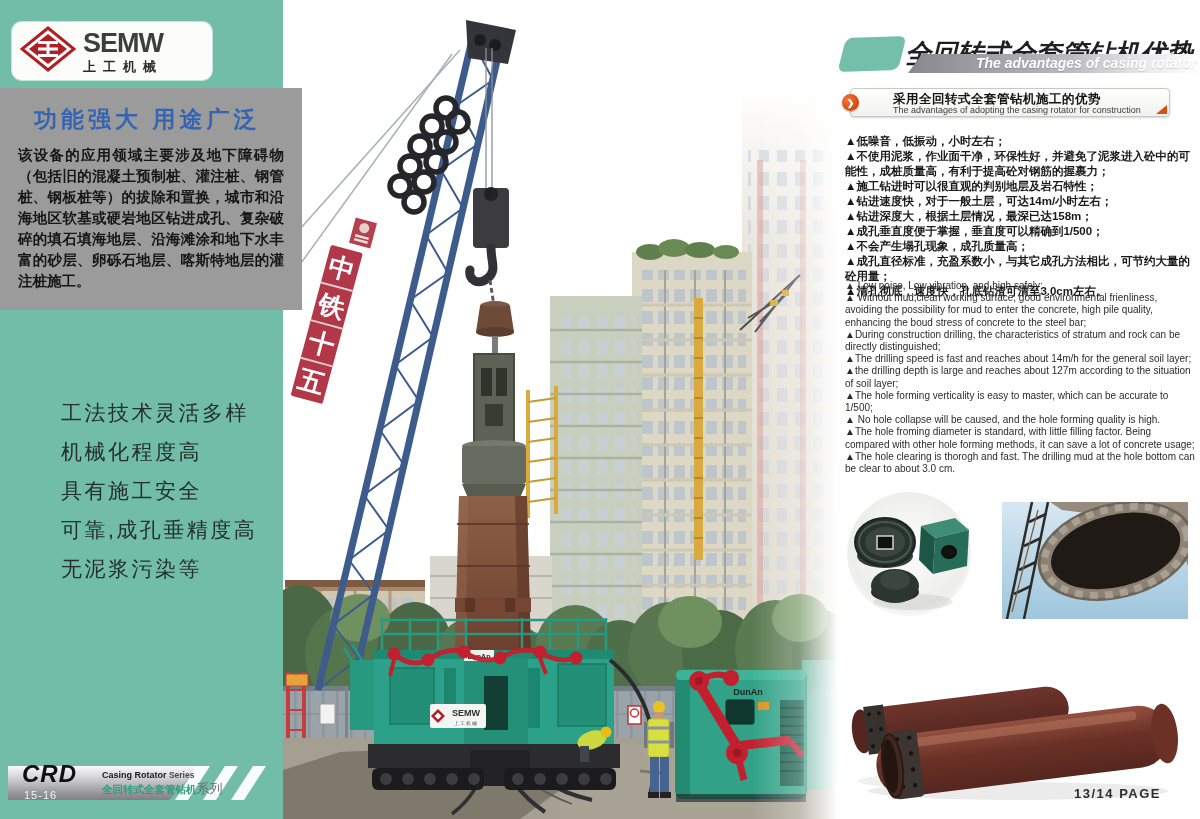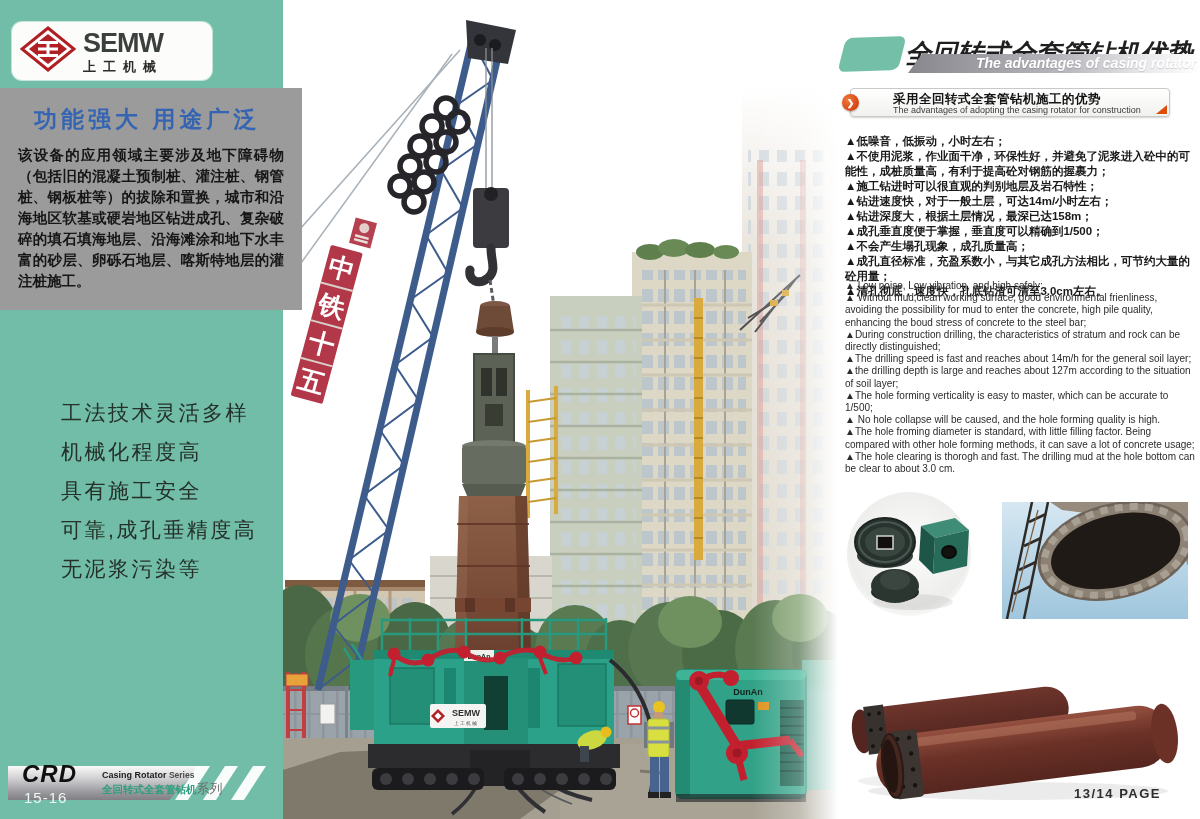--- a/index.html
+++ b/index.html
@@ -27,21 +27,21 @@
   .crd{position:absolute;left:8px;top:764px;width:270px;height:38px;z-index:2;}
   .crd-band{position:absolute;left:0;top:2px;width:192px;height:34px;
       background:linear-gradient(180deg,#fafafa 0%,#d2d2d5 35%,#96969a 80%,#808084 100%);
       clip-path:polygon(0 0,100% 0,84% 100%,0 100%);}
   .crd-code{position:absolute;left:14px;top:-4px;font-size:24px;font-weight:900;font-style:italic;
       color:#101010;letter-spacing:1px;z-index:2;}
   .crd-en{position:absolute;left:94px;top:6px;font-size:9px;font-weight:800;color:#1c1c1c;white-space:nowrap;z-index:2;}
   .crd-en .lt{font-weight:600;color:#4c4c4c;font-size:8.5px;}
   .crd-cn{position:absolute;left:94px;top:16px;font-size:10.5px;font-weight:700;color:#2f9e7f;white-space:nowrap;z-index:2;}
   .crd-cn .sfx{font-size:13px;color:#6b6b6b;font-weight:400;}
-  .crd-pages{position:absolute;left:16px;top:25px;font-size:15px;color:#eef7f1;letter-spacing:1px;z-index:2;}
+  .crd-pages{position:absolute;left:16px;top:25px;font-size:11px;color:#eef7f1;letter-spacing:1px;z-index:2;}
   .stripe{position:absolute;top:2px;width:13px;height:34px;background:#fff;transform:skewX(-33deg);opacity:.95;}
   .stripe.s1{left:178px;} .stripe.s2{left:206px;} .stripe.s3{left:234px;}
 
   
   .photo{position:absolute;left:283px;top:0;width:555px;height:819px;z-index:1;}
 
   
   .rcol{position:absolute;left:838px;top:0;width:362px;height:819px;background:#fff;z-index:2;}
   .green-tab{position:absolute;left:4px;top:37px;width:60px;height:34px;background:#74bfa8;
       border-radius:7px;transform:skewX(-16deg) rotate(-2deg);}

